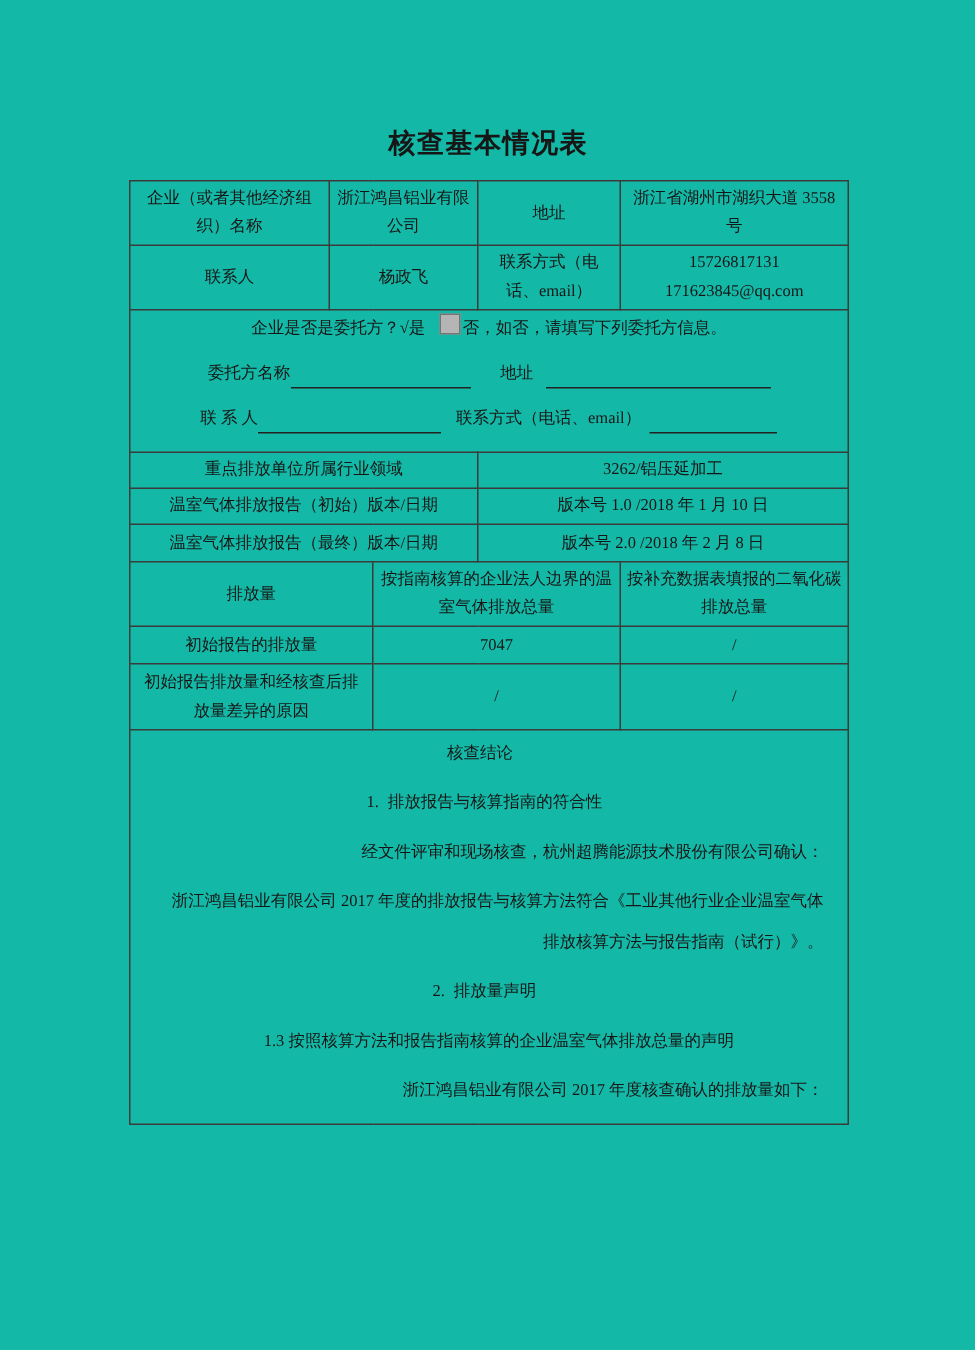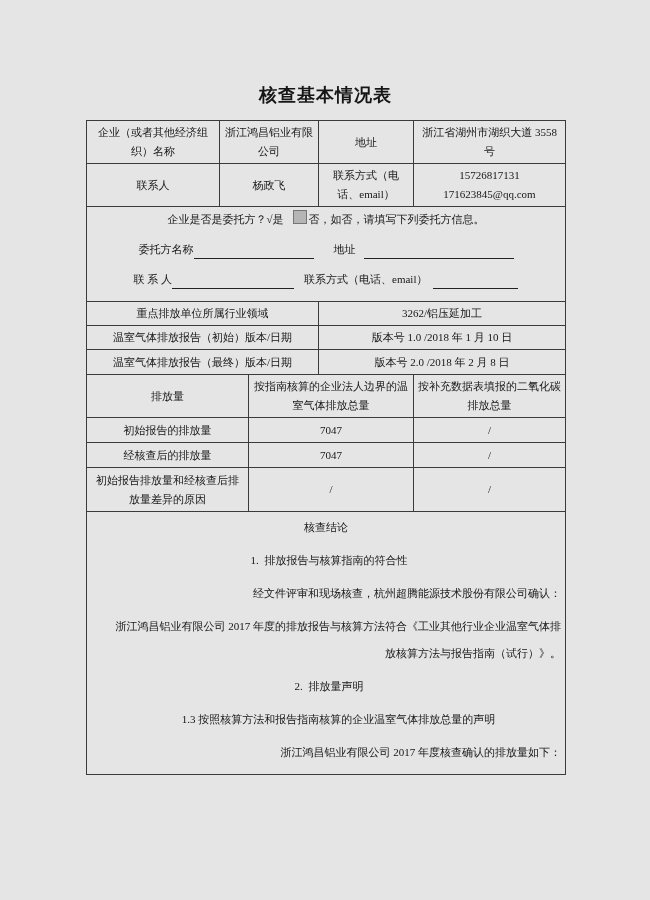--- a/index.html
+++ b/index.html
@@ -4,21 +4,21 @@
 <style>
   html, body {
     margin: 0;
     padding: 0;
     background: #ffffff;
   }
   .page {
     position: relative;
     width: 650px;
     height: 900px;
-    background: #e5e5e5;
+    background: #14b8a6;
     box-sizing: border-box;
     padding: 84px 85px 0 86px;
     font-family: "Liberation Serif", "DejaVu Serif", serif;
     color: #161616;
   }
   .doc-title {
     font-size: 18px;
     font-weight: bold;
     text-align: center;
     letter-spacing: 1px;
@@ -94,21 +94,21 @@
   .gap8  { margin-left: 8px; }
   .gap6  { margin-left: 6px; }
 
   
   td.concl {
     text-align: left;
     vertical-align: top;
     padding: 3px 8px 0 7px;
   }
   .c-p {
-    margin: 0 0 6px 0;
+    margin: 0 12px 6px 0;
     line-height: 27px;
   }
   .c-num {
     display: inline-block;
     width: 20px;
   }
   .ind20 { text-indent: 20px; text-align: right; }
   .ind25 { text-indent: 25px; }
 </style>
 </head>
@@ -181,25 +181,20 @@
         <td colspan="2">按指南核算的企业法人边界的温室气体排放总量</td>
         <td>按补充数据表填报的二氧化碳排放总量</td>
       </tr>
 
       <tr class="h25">
         <td colspan="2">初始报告的排放量</td>
         <td colspan="2">7047</td>
         <td>/</td>
       </tr>
 
-      <tr class="h25">
-        <td colspan="2">经核查后的排放量</td>
-        <td colspan="2">7047</td>
-        <td>/</td>
-      </tr>
 
       <tr class="h44">
         <td colspan="2">初始报告排放量和经核查后排放量差异的原因</td>
         <td colspan="2">/</td>
         <td>/</td>
       </tr>
 
       <tr class="h245">
         <td colspan="5" class="concl">
           <p class="c-p">核查结论</p>

